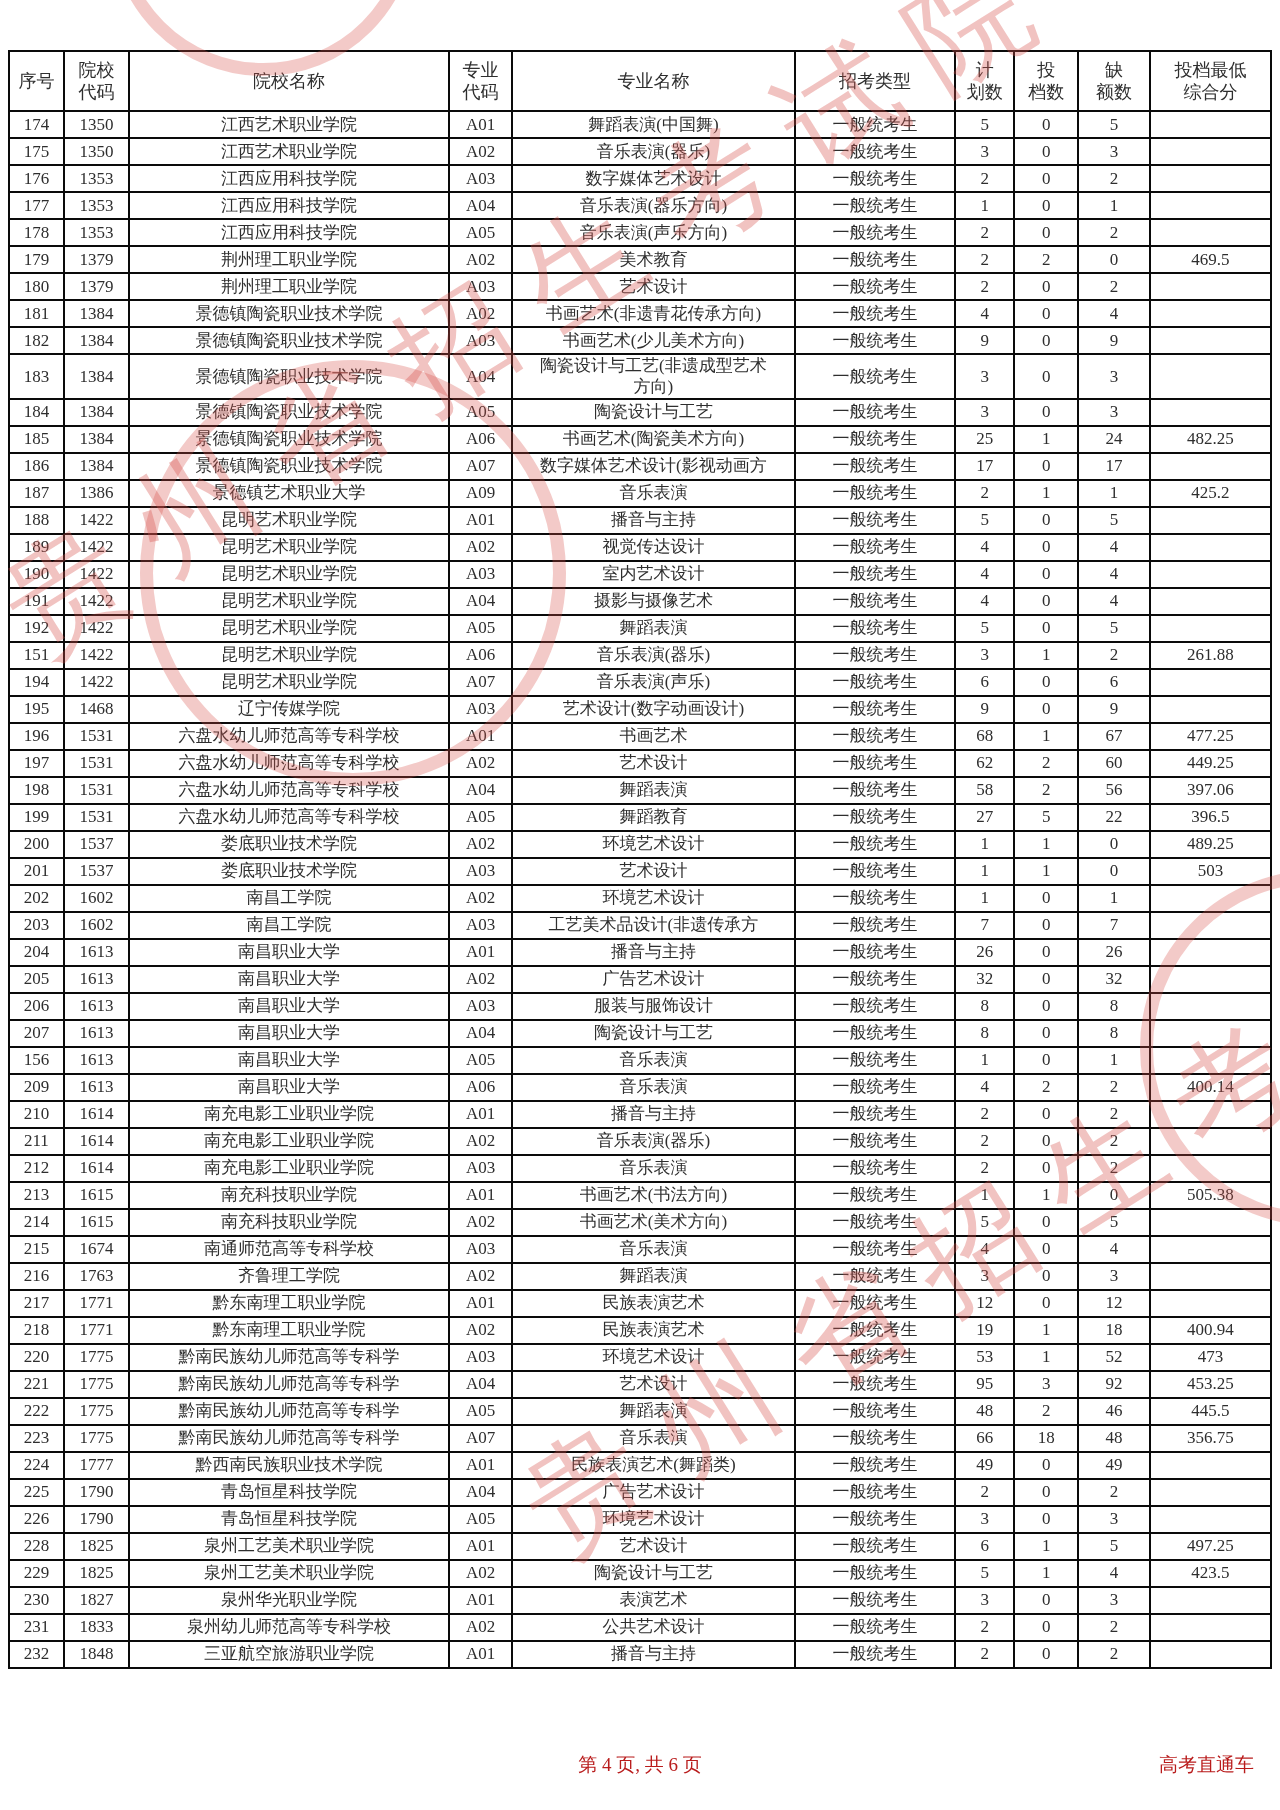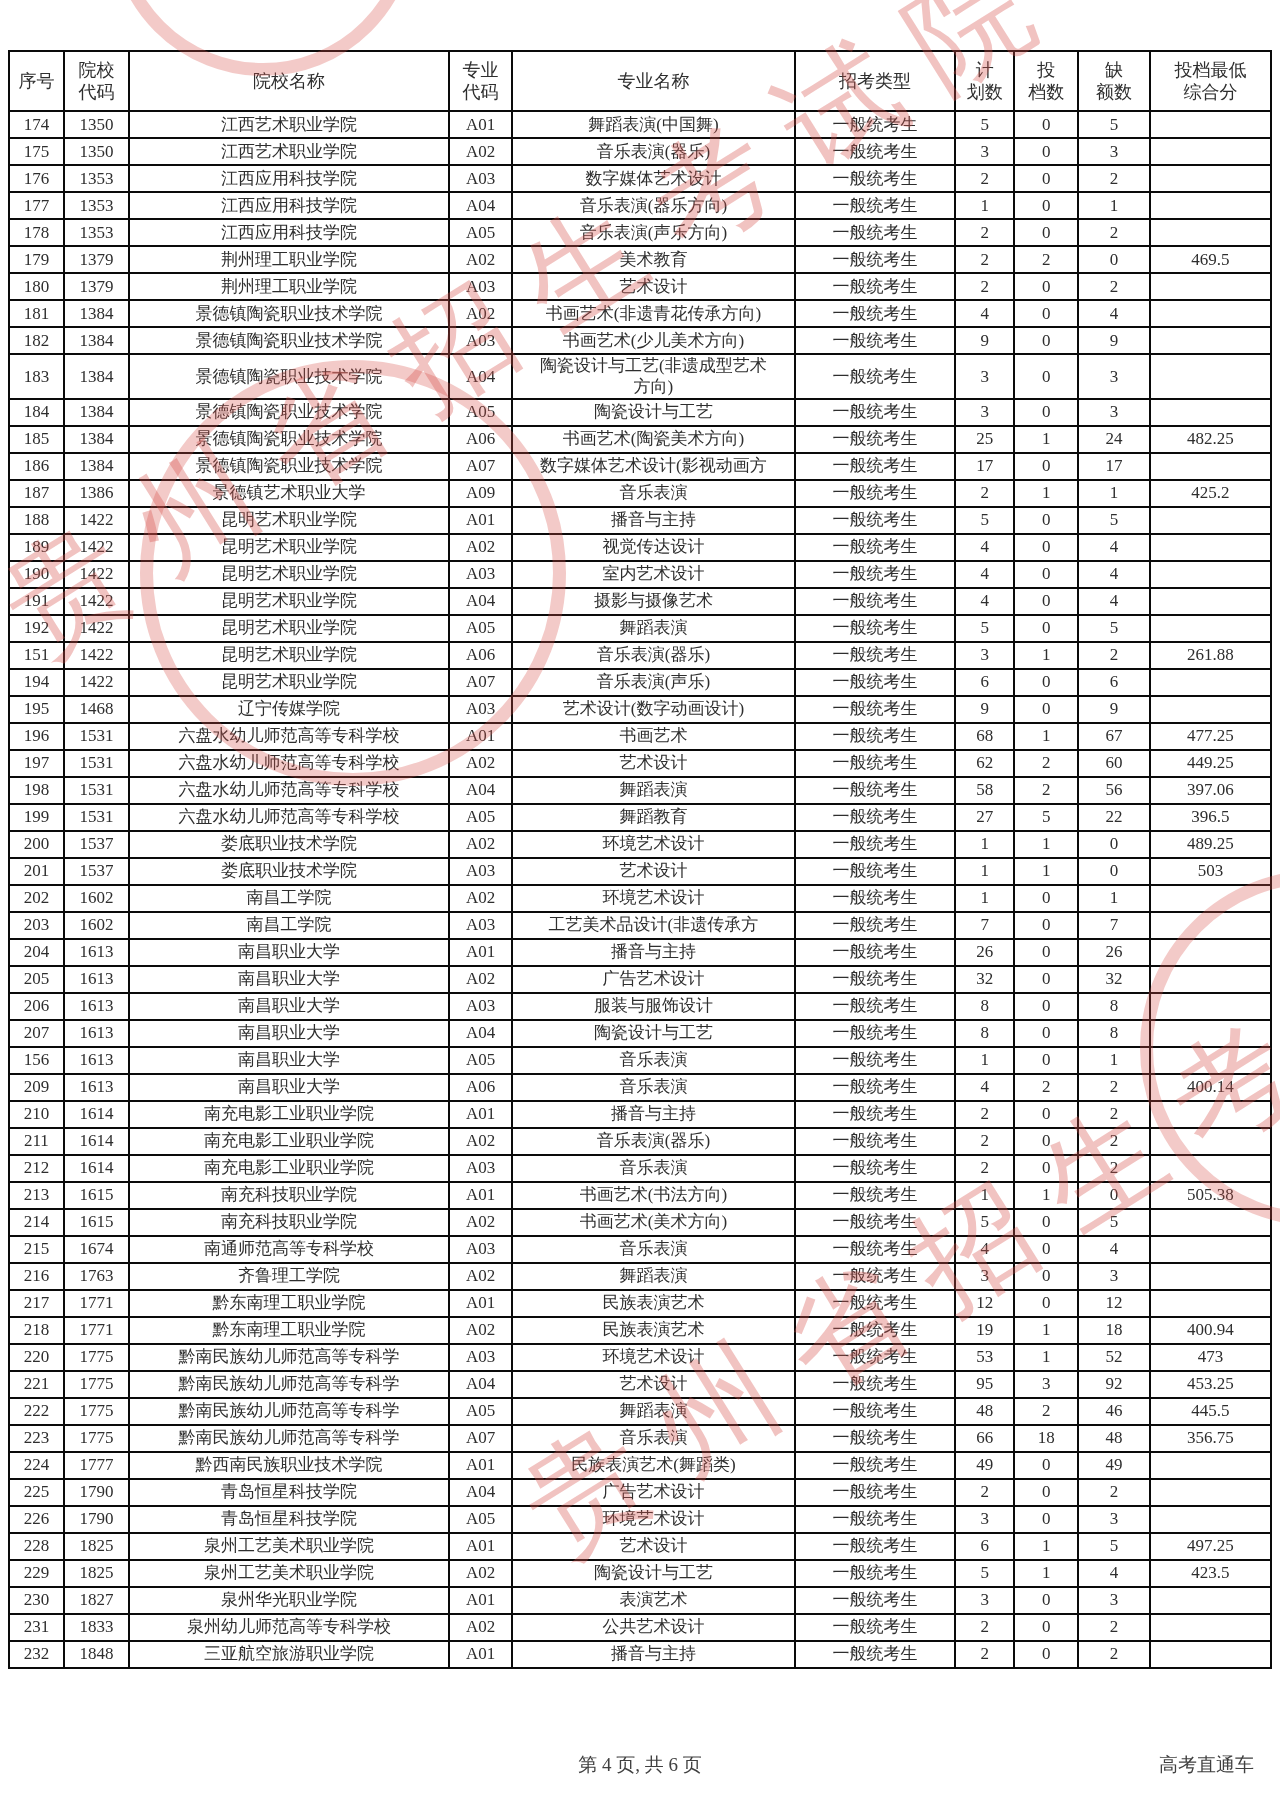--- a/index.html
+++ b/index.html
@@ -40,21 +40,21 @@
   .col-major_code{width:61px;}
   .col-major_name{width:273px;}
   .col-exam_type{width:155px;}
   .col-plan{width:57px;}
   .col-filed{width:62px;}
   .col-shortage{width:69px;}
   .col-min_score{width:117px;}
   
   .footer{
     position:absolute;left:0;top:1752px;width:1280px;height:30px;
-    font-size:19px;color:#404040;
+    font-size:19px;color:#b91c1c;
   }
   .footer .pageinfo{
     position:absolute;left:0;width:1280px;text-align:center;
   }
   .footer .brand{
     position:absolute;right:26px;
   }
   
   .wm{position:absolute;pointer-events:none;z-index:5;}
   .wm-text{

